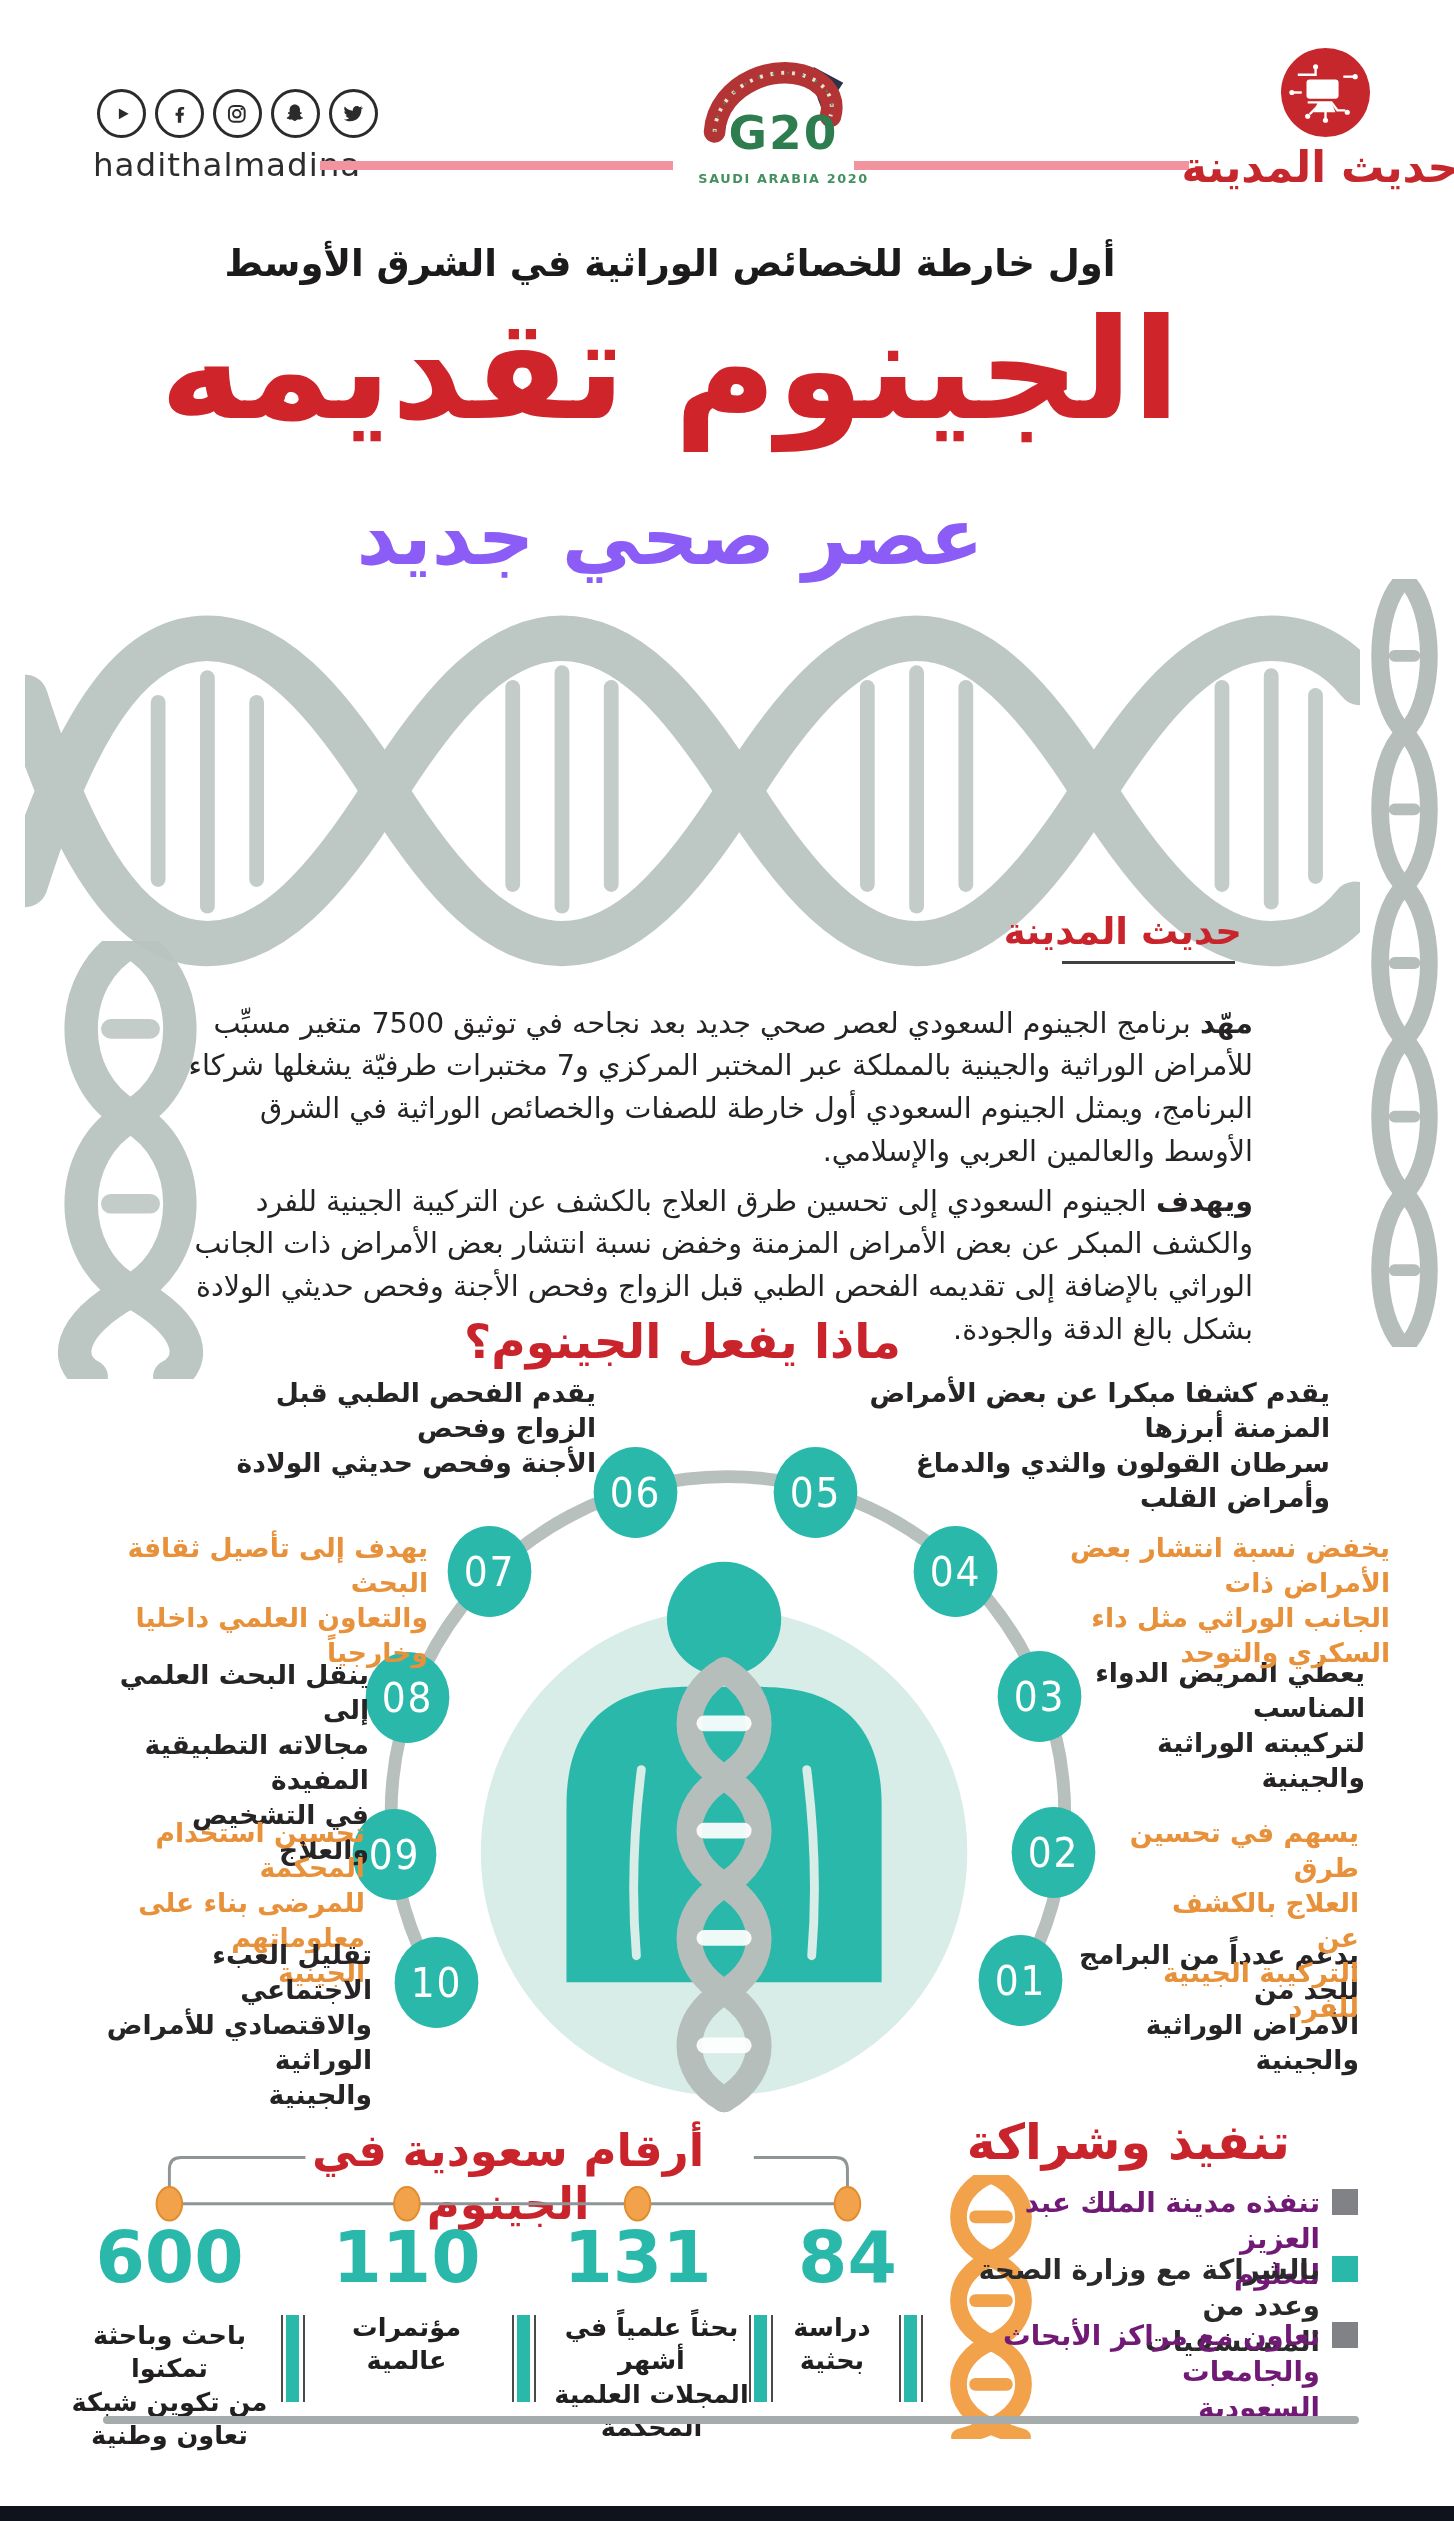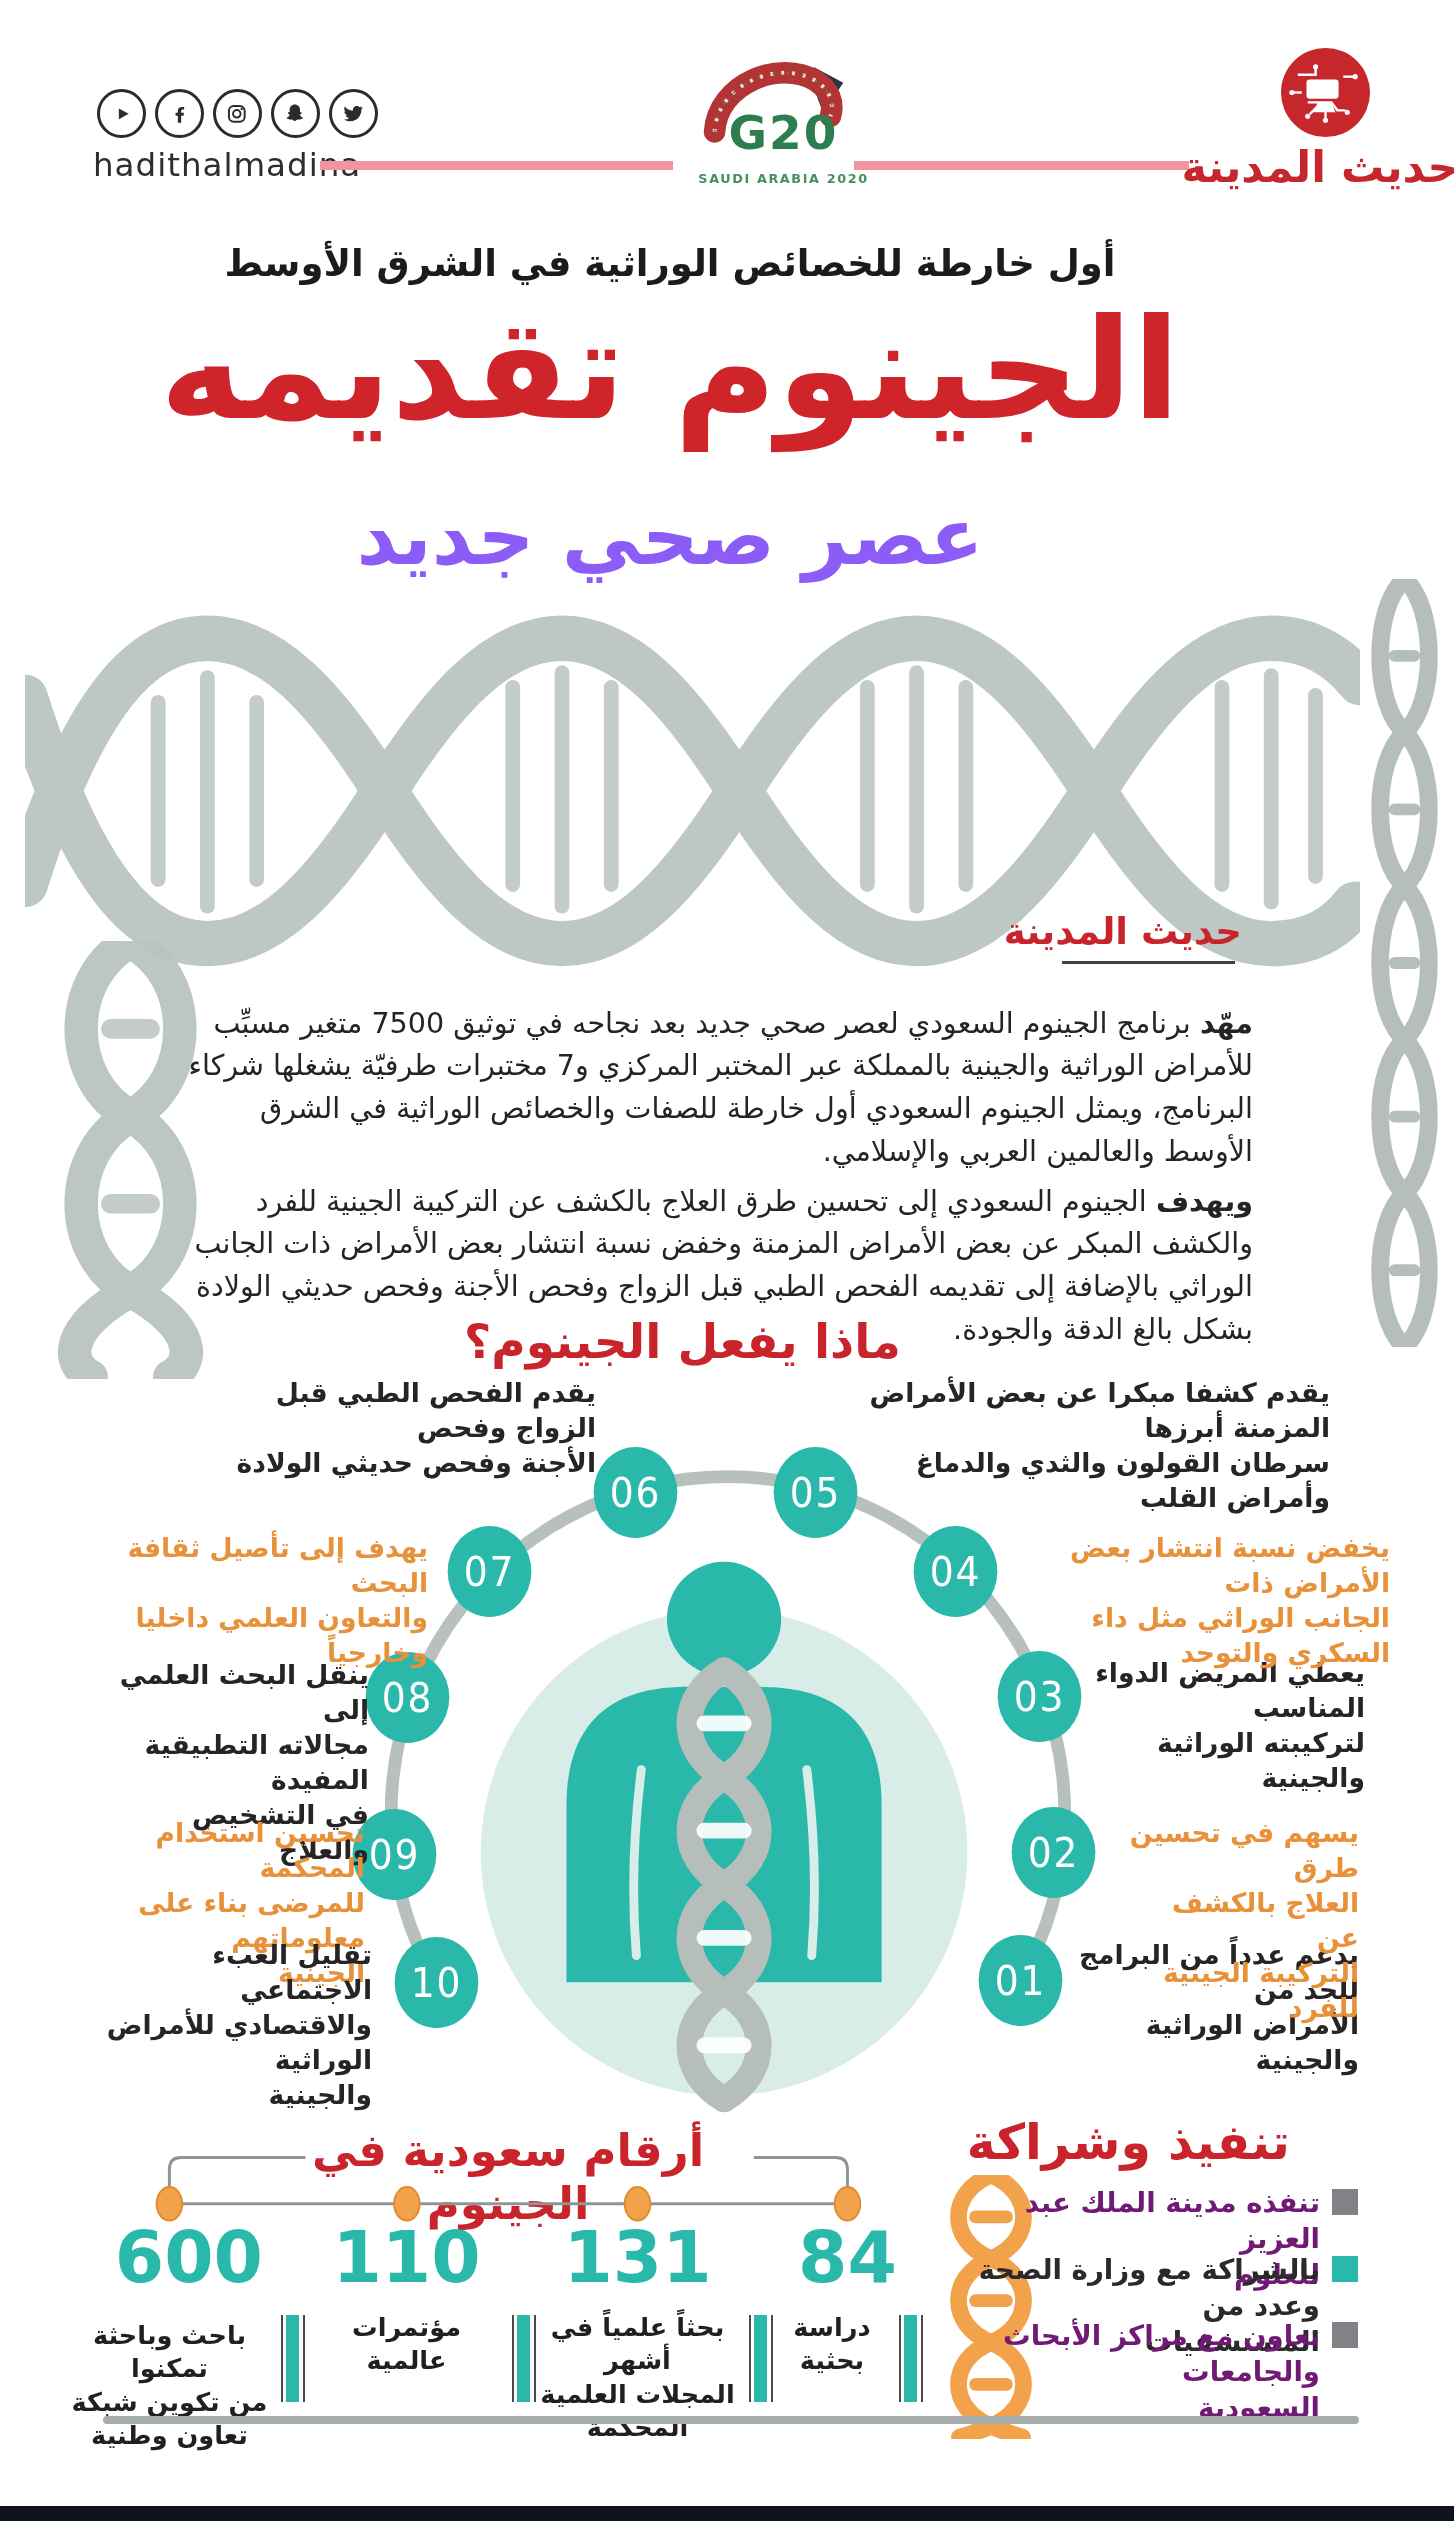--- a/index.html
+++ b/index.html
@@ -58,23 +58,23 @@
   .l5{left:837px;top:1375px;width:493px;}
   .l6{left:212px;top:1375px;width:384px;}
   .l7{left:108px;top:1530px;width:320px;}
   .l8{left:108px;top:1657px;width:261px;}
   .l9{left:89px;top:1815px;width:276px;}
   .l10{left:99px;top:1937px;width:273px;}
 
   
   .stats-title{left:252px;top:2124px;width:512px;text-align:center;font-size:45px;font-weight:bold;color:#c9242c;}
   .stat-val{position:absolute;width:187px;text-align:center;font-size:71px;font-weight:bold;color:#2ab8ab;top:2216px;}
-  .sv0{left:76px;text-align:right;} .sv1{left:313px;} .sv2{left:544px;} .sv3{left:754px;}
+  .sv0{left:76px;} .sv1{left:313px;} .sv2{left:544px;} .sv3{left:754px;}
   .stat-lab{position:absolute;text-align:center;font-size:25.6px;font-weight:bold;line-height:1.3;color:#221f20;top:2311px;}
-  .sl0{left:66px;width:207px;margin-top:8px;} .sl1{left:303px;width:207px;} .sl2{left:534px;width:207px;} .sl3{left:768px;width:128px;}
+  .sl0{left:66px;width:207px;margin-top:8px;} .sl1{left:303px;width:207px;} .sl2{left:534px;width:207px;padding-left:14px;} .sl3{left:768px;width:128px;}
   .sep{position:absolute;top:2315px;width:23.6px;height:87px;display:flex;justify-content:space-between;}
   .sep i{display:block;height:100%;}
   .sep .sl{width:2px;background:#4a4a4a;}
   .sep .sb{width:12.8px;background:#2ab8ab;}
   .sep1{left:281px;} .sep2{left:512px;} .sep3{left:749px;} .sep4{left:899px;}
 
   
   .part-title{left:896px;top:2114px;width:394px;text-align:right;font-size:49px;font-weight:bold;color:#c9242c;}
   .pitem{position:absolute;left:936px;width:384px;text-align:right;font-size:27.6px;font-weight:bold;line-height:1.3;}
   .pt0{top:2185px;} .pt1{top:2252px;} .pt2{top:2318px;}

